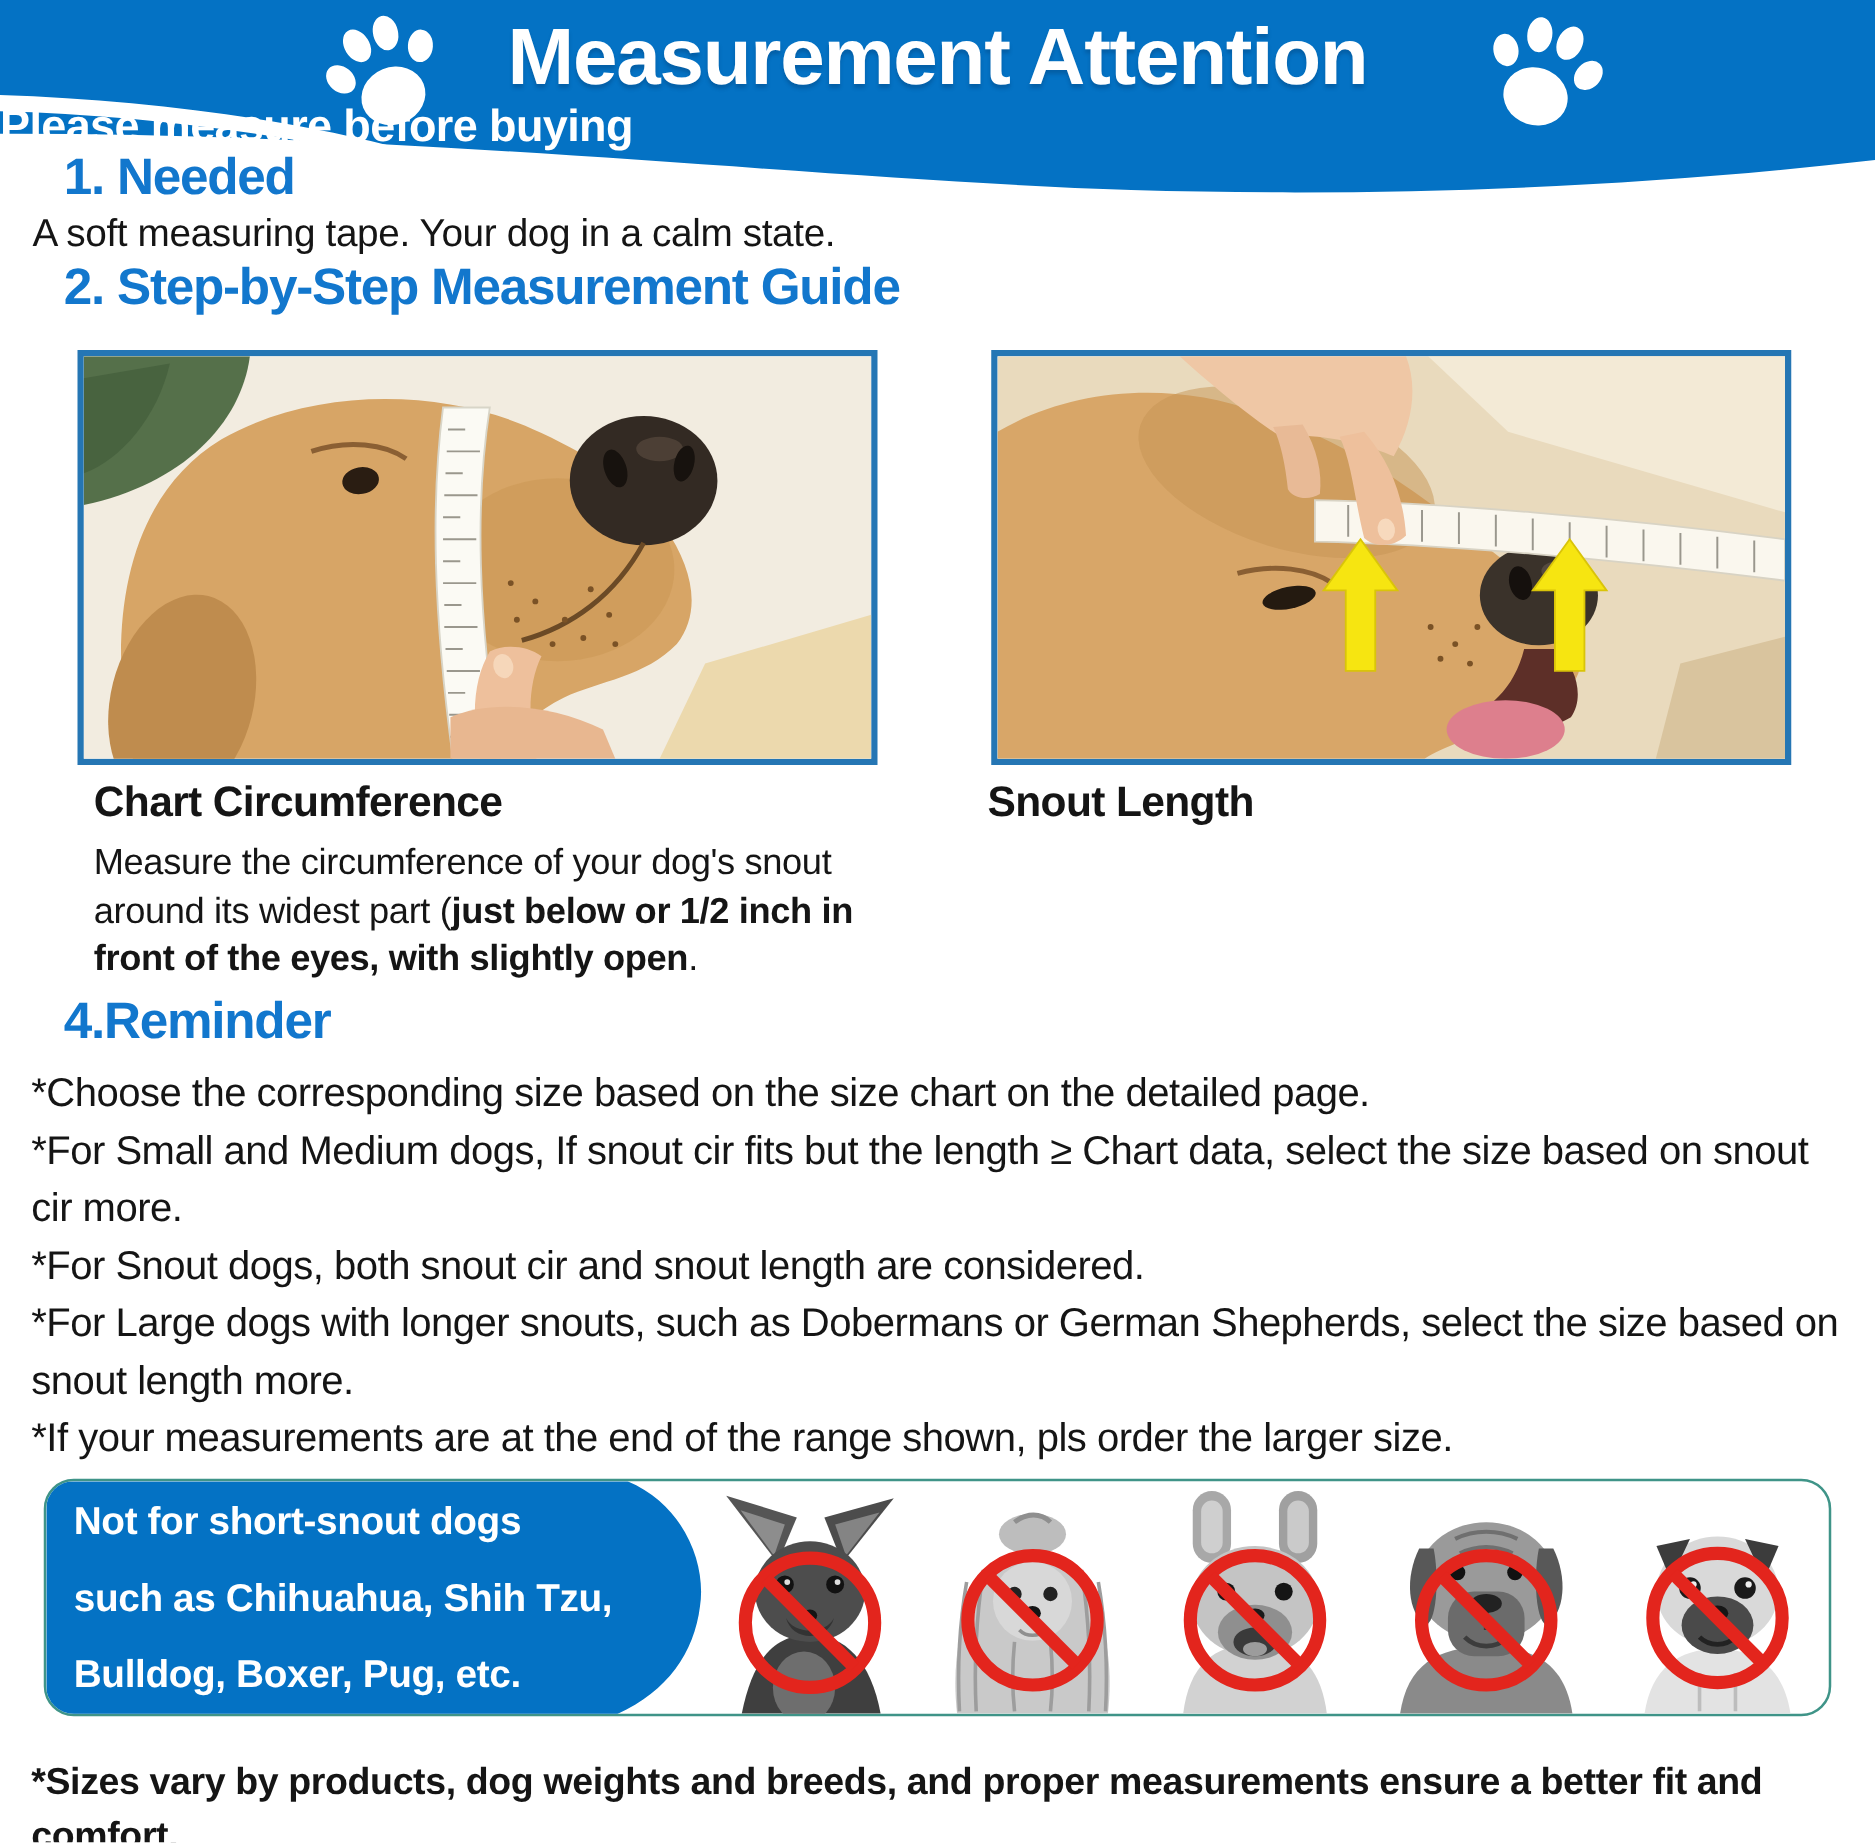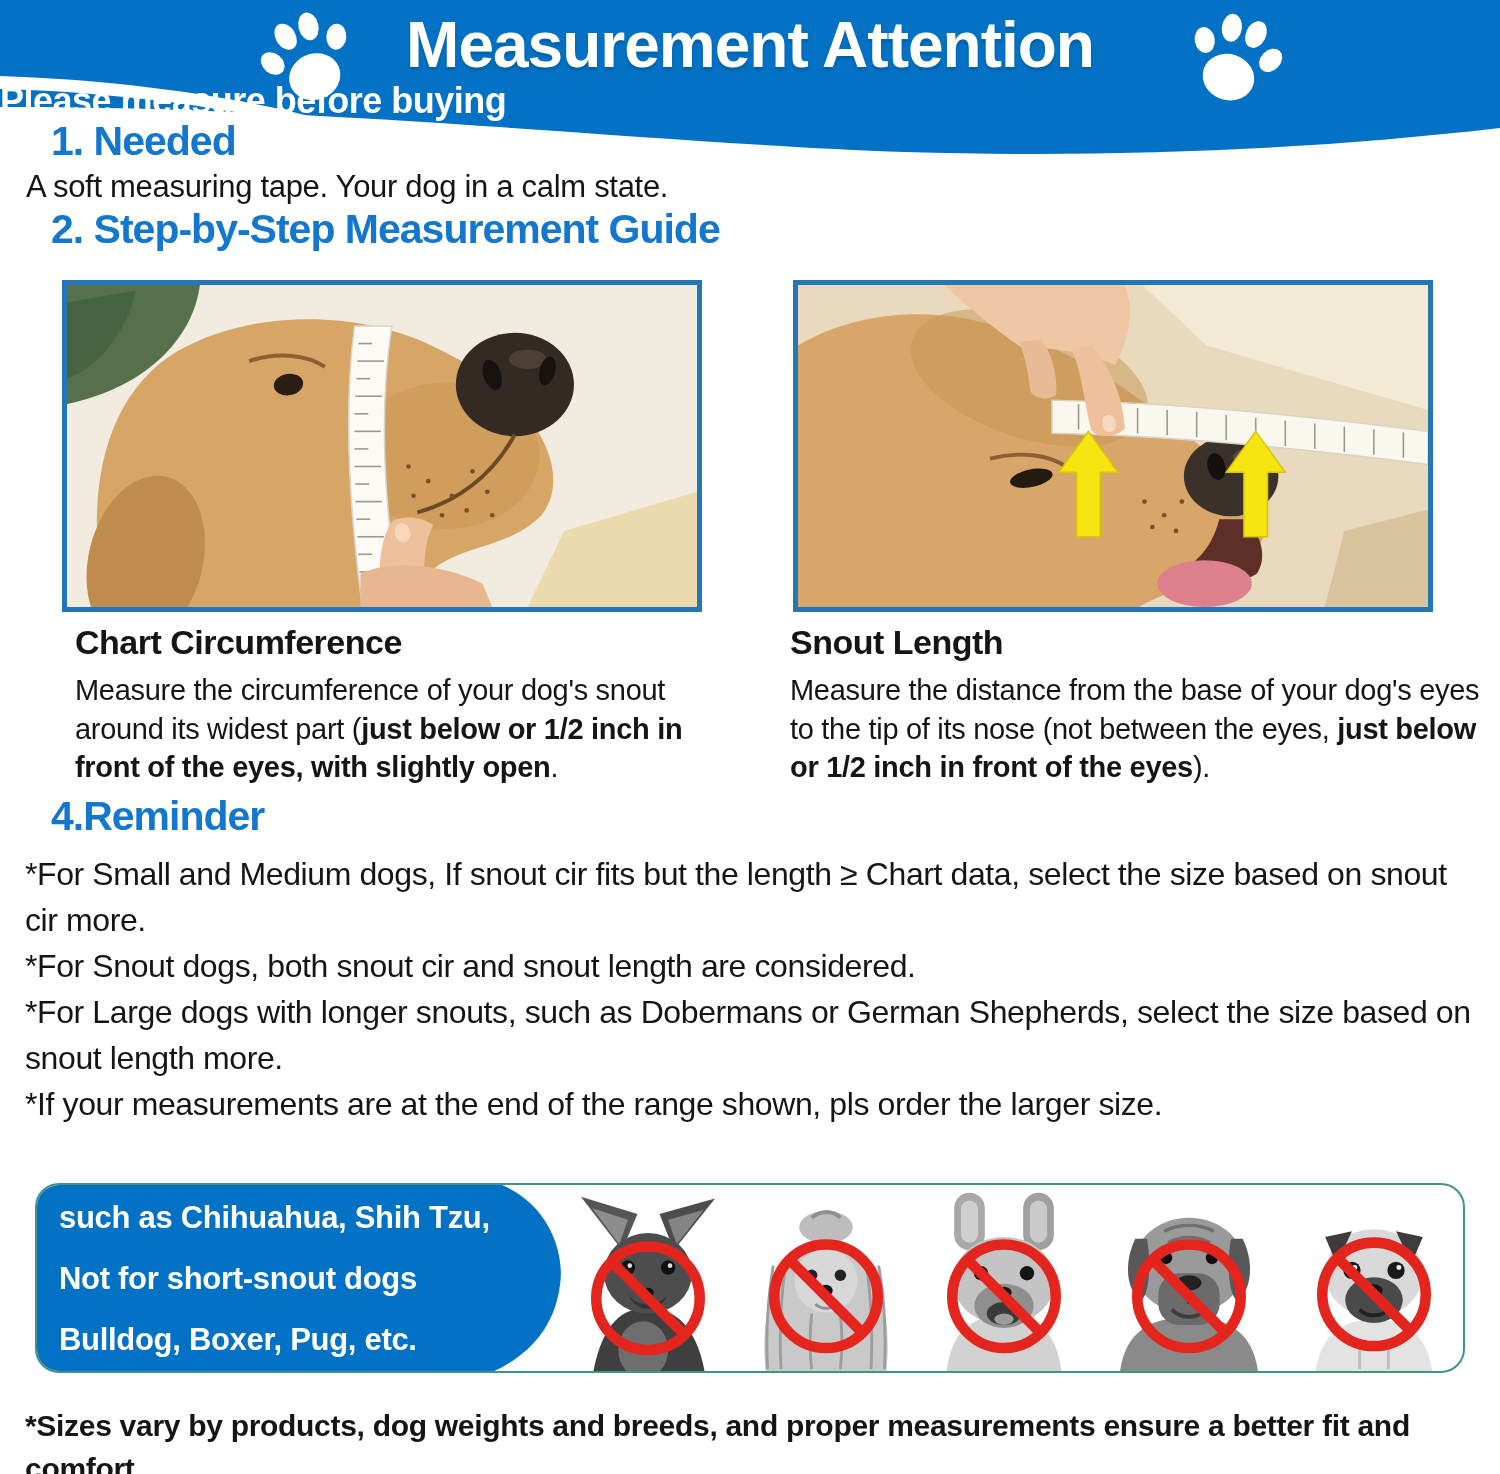--- a/index.html
+++ b/index.html
@@ -214,38 +214,38 @@
       </g>
     </svg>
   </figure>
 
   <div class="caption" id="caption-left">
     <div class="cap-title">Chart Circumference</div>
     <p class="cap-body"><span>Measure the circumference of your dog's snout around its widest part (</span><b>just below or 1/2 inch in front of the eyes, with slightly open</b><span>.</span></p>
   </div>
   <div class="caption" id="caption-right">
     <div class="cap-title">Snout Length</div>
-    <p class="cap-body"><span>Measure the distance from the base of your dog's eyes to the tip of its nose (not between the eyes, </span><b>just below or 1/2 inch in front of the eyes</b><span>).</span></p>
   </div>
 
   <h2 class="sec-heading" id="reminder-heading">4.Reminder</h2>
   <div class="reminder-list">
+    <p>*Choose the corresponding size based on the size chart on the detailed page.</p>
     <p>*For Small and Medium dogs, If snout cir fits but the length ≥ Chart data, select the size based on snout cir more.</p>
     <p>*For Snout dogs, both snout cir and snout length are considered.</p>
     <p>*For Large dogs with longer snouts, such as Dobermans or German Shepherds, select the size based on snout length more.</p>
     <p>*If your measurements are at the end of the range shown, pls order the larger size.</p>
   </div>
 
   <div class="warning-box">
     <svg class="warning-panel" width="540" height="190" viewBox="0 0 540 190">
       <path d="M0,0 H465 C512,20 528,68 523,100 C518,140 494,172 448,190 H0 Z" style="fill:var(--banner-blue)"></path>
     </svg>
     <div class="warning-text">
+      <div>Not for short-snout dogs</div>
       <div>such as Chihuahua, Shih Tzu,</div>
-      <div>Not for short-snout dogs</div>
       <div>Bulldog, Boxer, Pug, etc.</div>
     </div>
     <div class="dogs-row">
 
       <svg width="166" height="182" viewBox="0 0 170 190">
         <polygon points="15,8 58,64 74,26" fill="#555555"></polygon>
           <polygon points="27,20 55,58 64,32" fill="#8d8d8d"></polygon>
         <polygon points="155,10 112,64 97,26" fill="#4c4c4c"></polygon>
           <polygon points="143,22 115,58 106,32" fill="#848484"></polygon>
         <path d="M28,190 C38,140 58,124 85,124 C114,124 136,146 144,190 Z" fill="#3f3f3f"></path>

